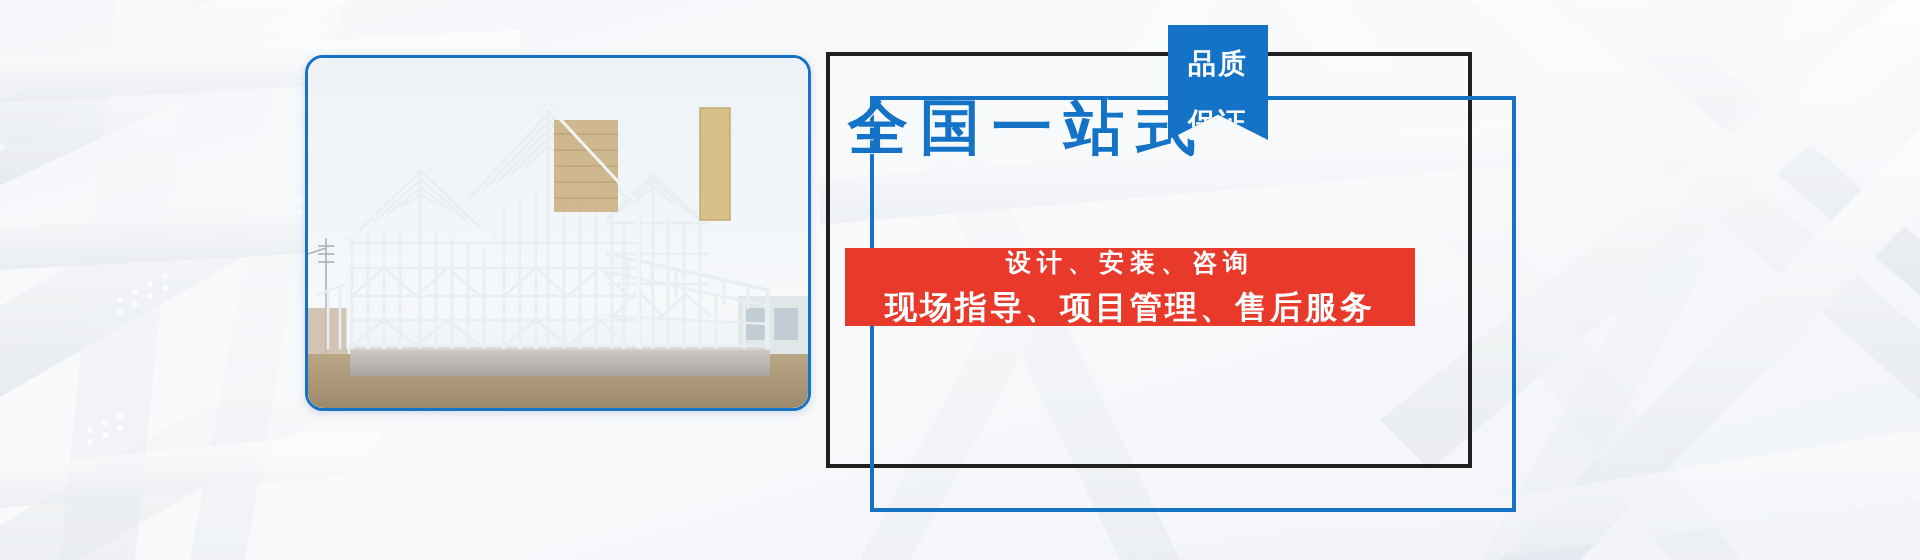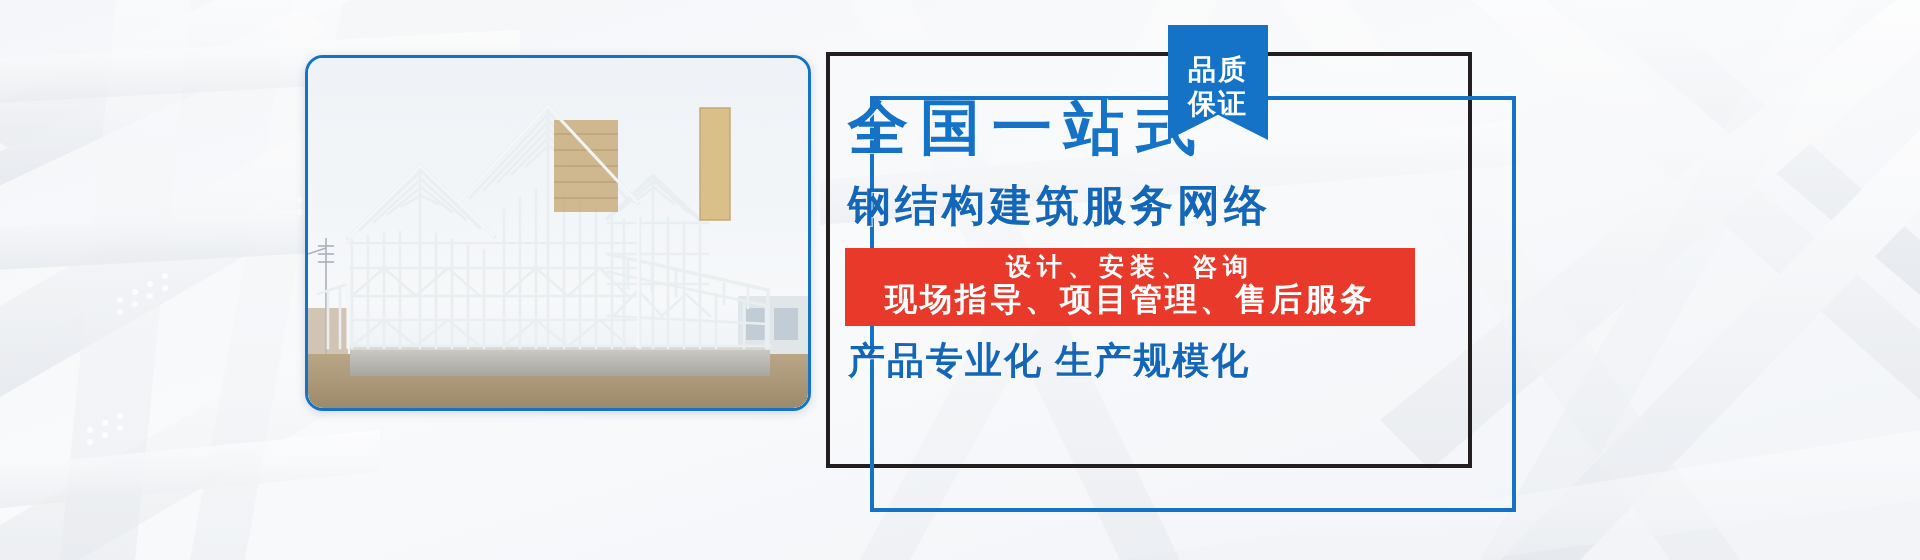--- a/index.html
+++ b/index.html
@@ -47,21 +47,21 @@
   .subline{
     position:absolute;left:22px;top:132px;width:640px;
     font-size:43px;font-weight:bold;color:#1366b8;
     letter-spacing:4px;line-height:1;white-space:nowrap;
     text-shadow:1px 1px 0 rgba(255,255,255,.85);
   }
 
   .red-band{
     position:absolute;left:19px;top:196px;width:570px;height:78px;
     background:#e8392a;display:flex;flex-direction:column;
-    align-items:center;justify-content:center;font-family:Liberation Mono, monospace;
+    align-items:center;justify-content:space-between;
   }
   .red-band .rb-line{
     color:#ffffff;font-weight:bold;white-space:nowrap;line-height:1.16;
   }
   .rb1{font-size:25px;letter-spacing:6px;}
   .rb2{font-size:32px;letter-spacing:3px;}
 
   .slogan{
     position:absolute;left:22px;width:640px;
     font-size:37px;font-weight:bold;color:#1366b8;
@@ -70,21 +70,21 @@
   }
   .slogan-1{top:290px;}
   .slogan-2{top:340px;}
 
   
   .ribbon{
     position:absolute;left:1168px;top:25px;width:100px;height:115px;
     background:#1473c6;
     clip-path:polygon(0 0,100% 0,100% 100%,50% 78%,0 100%);
     display:flex;flex-direction:column;align-items:center;
-    justify-content:flex-start;padding-top:28px;box-sizing:border-box;
+    justify-content:space-between;padding-top:22px;box-sizing:border-box;
     box-shadow:0 2px 6px rgba(20,60,110,.25);
   }
   .ribbon span{
     color:#fff;font-size:28px;font-weight:bold;letter-spacing:2px;
     line-height:1.22;white-space:nowrap;
   }
 </style>
 </head>
 <body>
 
@@ -277,28 +277,26 @@
       </g>
     </svg>
   </div>
 
   <div class="copy-frame">
     <div class="frame-dark"></div>
     <div class="frame-blue"></div>
 
     <div class="copy-inner">
       <div class="headline">全国一站式</div>
-      <div class="subline">钢结构建筑服务网络</div>
 
       <div class="red-band">
         <div class="rb-line rb1">设计、安装、咨询</div>
         <div class="rb-line rb2">现场指导、项目管理、售后服务</div>
       </div>
 
-      <div class="slogan slogan-1">产品专业化  生产规模化</div>
     </div>
   </div>
 
   <div class="ribbon">
     <span>品质</span>
     <span>保证</span>
   </div>
 
 </div>
 

